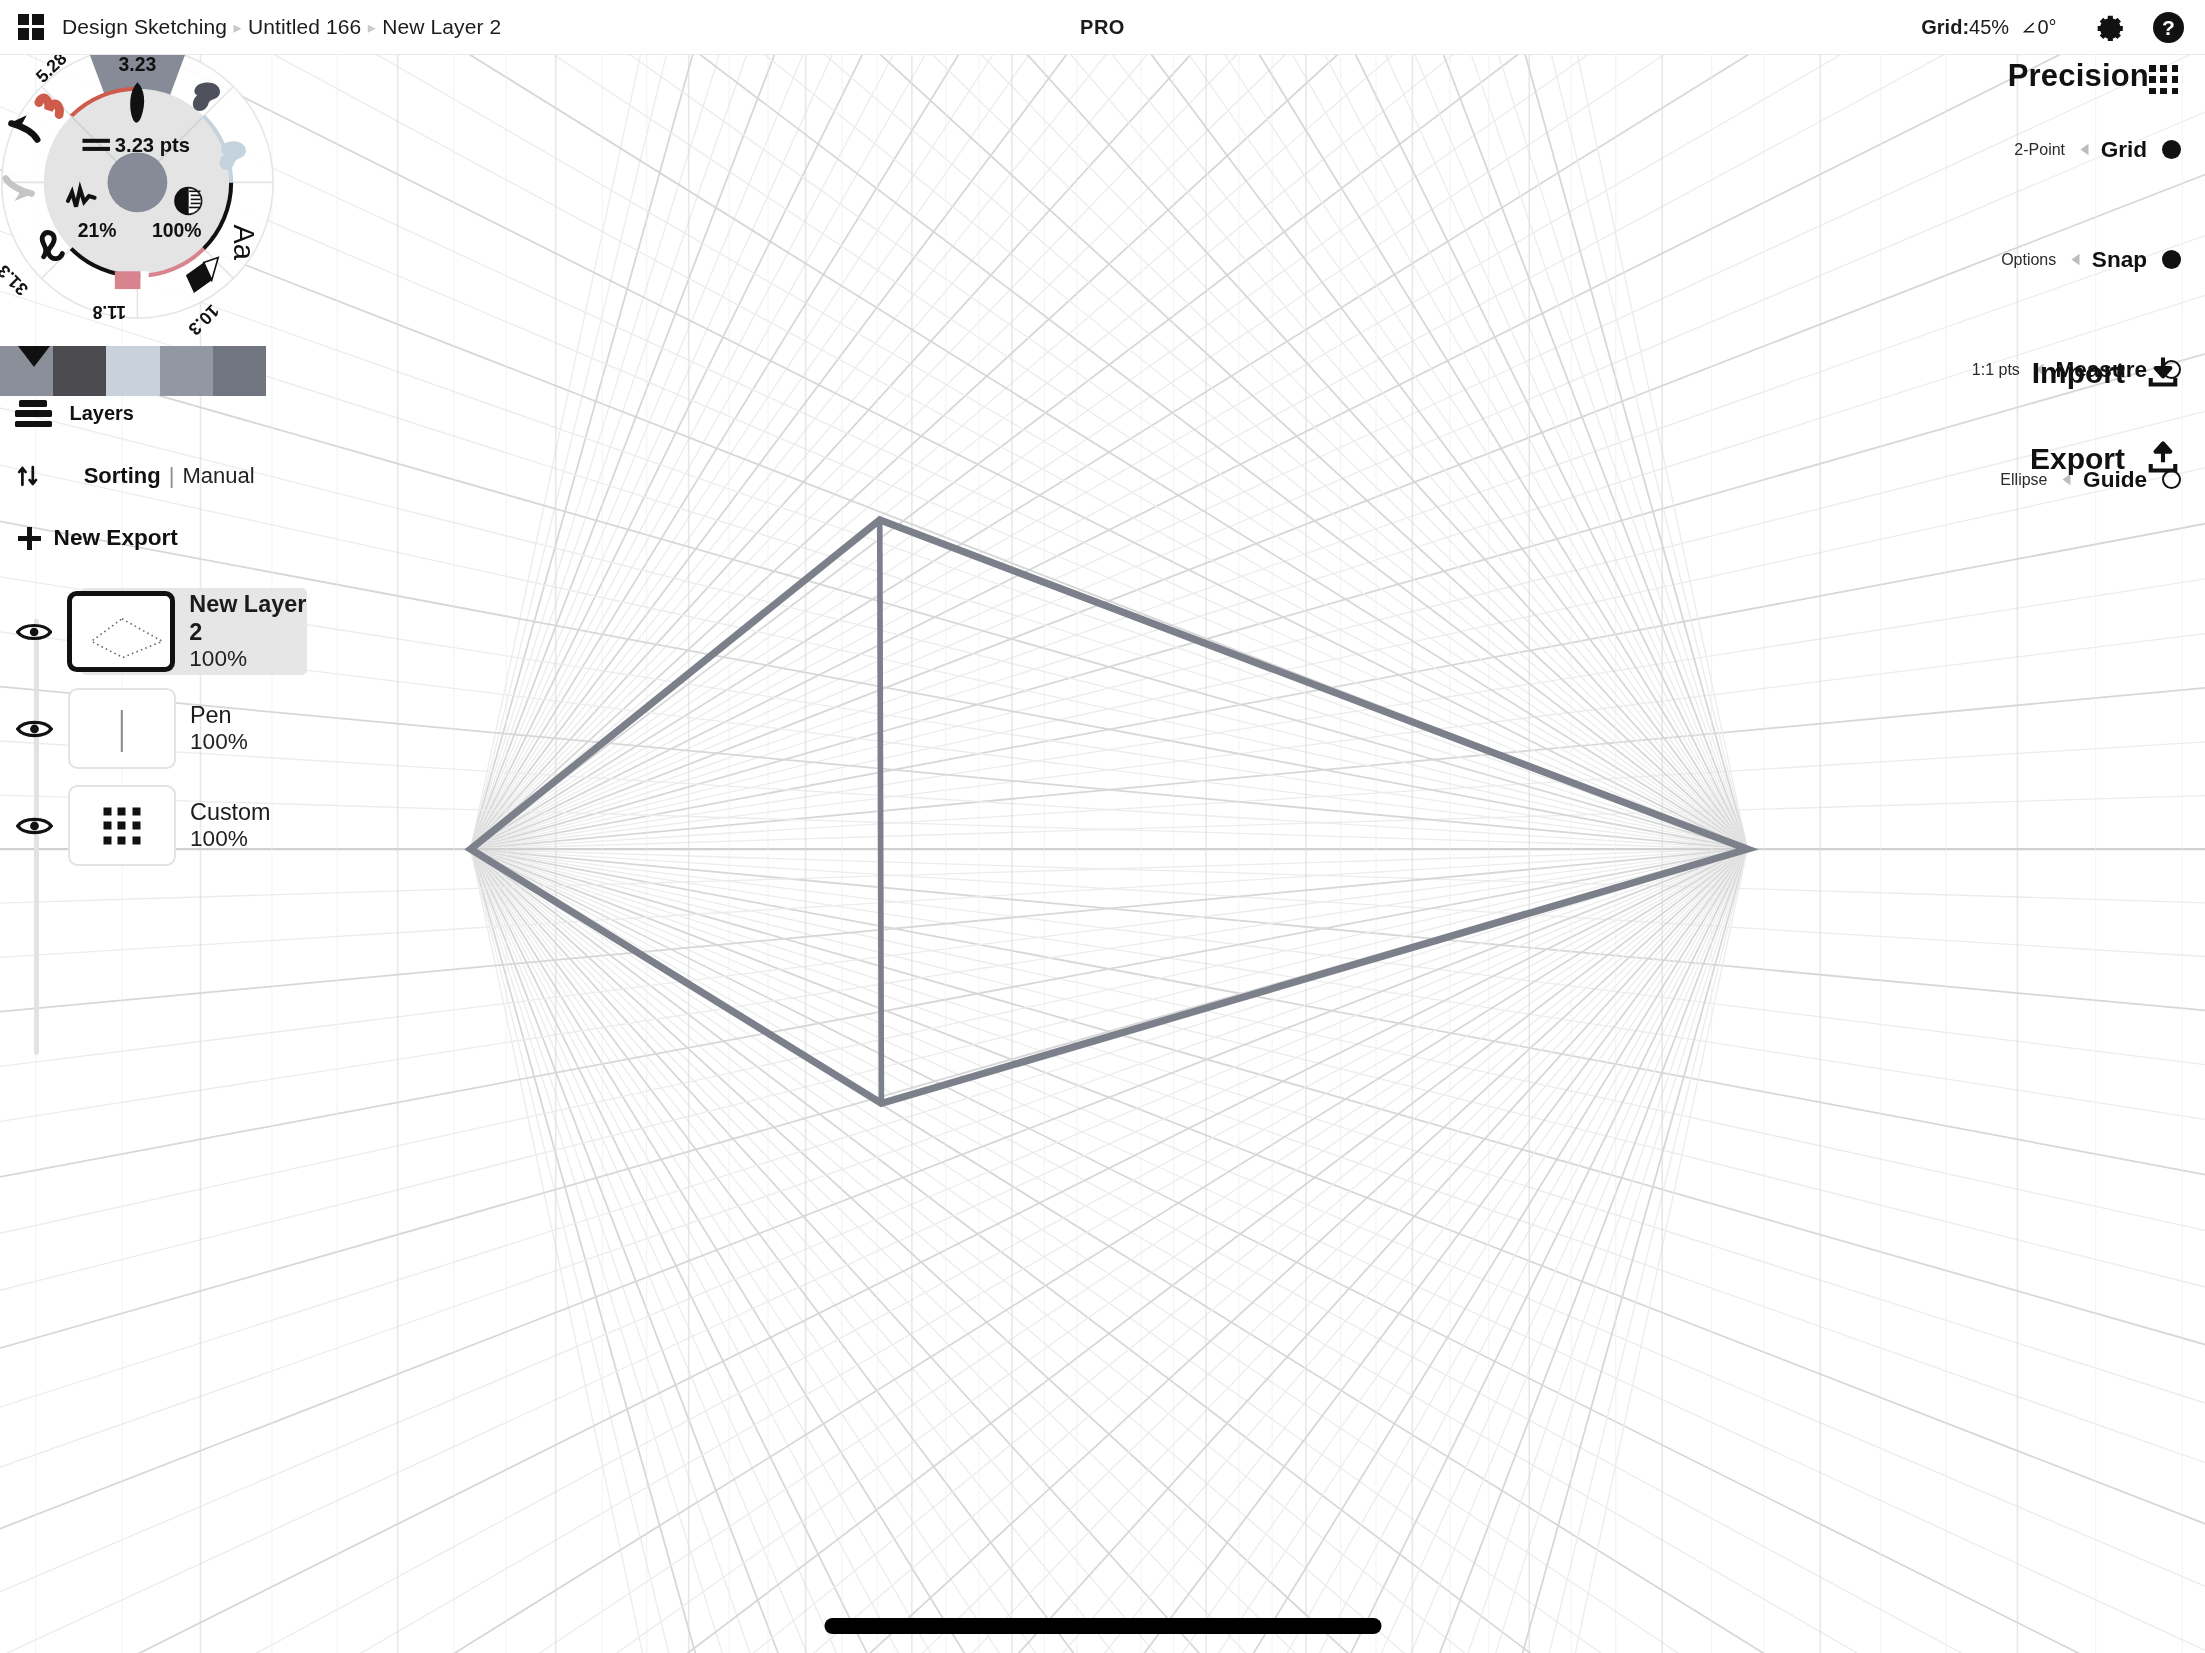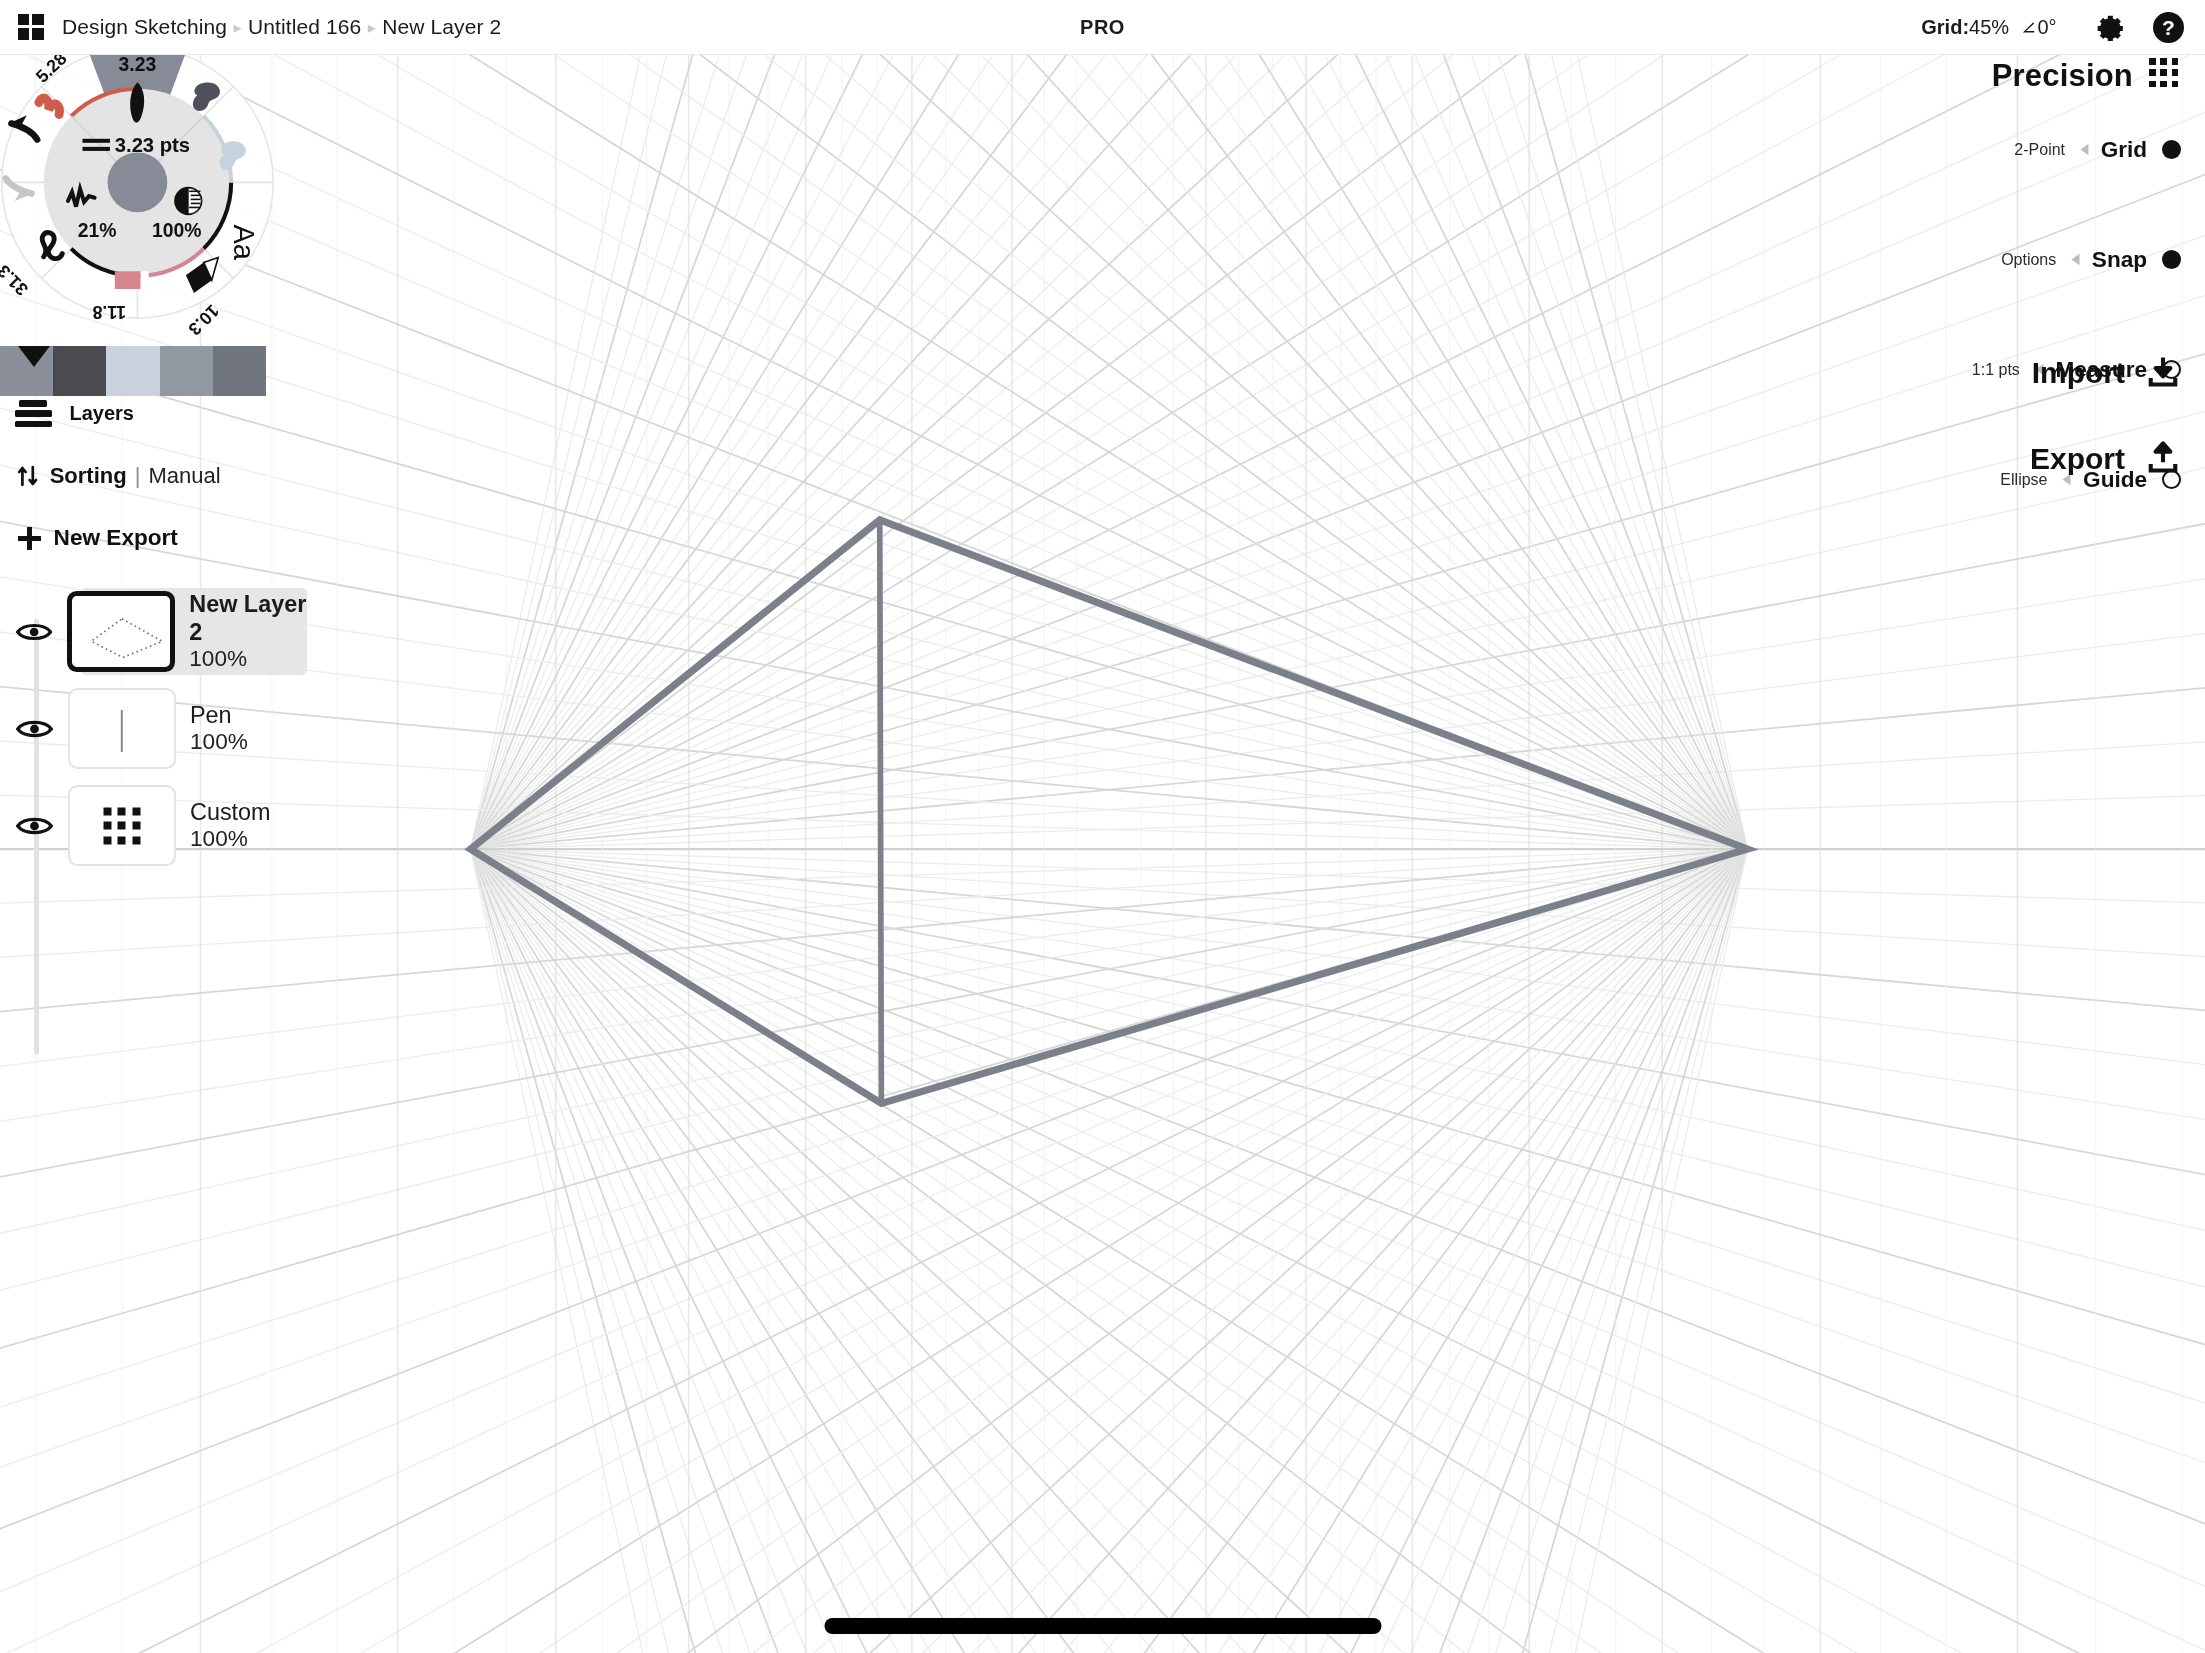--- a/index.html
+++ b/index.html
@@ -37,21 +37,21 @@
   .gear { width:32px; height:32px; margin-left:37px; }
   .qmark { width:31px; height:31px; margin-left:27.4px; border-radius:50%; background:#111; color:#fff;
            display:flex; align-items:center; justify-content:center; font-size:21px; font-weight:bold; }
 
   
   .canvas { position:absolute; left:0; top:55px; width:2205px; height:1598px; background:#fff; overflow:hidden; }
   .canvas svg { position:absolute; left:0; top:0; }
 
   
   .precision { position:absolute; right:24px; top:58px; z-index:40; text-align:right; }
-  .prec-head { display:flex; align-items:flex-start; justify-content:flex-end; gap:16px; margin-bottom:37px; }
+  .prec-head { display:flex; align-items:flex-end; justify-content:flex-end; margin-bottom:37px; }
   .prec-title { font-size:31px; font-weight:bold; color:#111; letter-spacing:0.2px; }
   .dotgrid { width:32px; height:29px; display:grid; grid-template-columns:repeat(3,6.5px); grid-template-rows:repeat(3,6.5px); gap:4.8px; }
   .dotgrid i { width:6.5px; height:6.5px; background:#111; display:block; }
   .prec-row { display:flex; align-items:center; justify-content:flex-end; height:37px; margin-bottom:73px; }
   .prec-left { font-size:16px; color:#2b2b2b; }
   .prec-tri { width:11.3px; height:13px; margin:0 11.3px 0 13px; }
   .prec-right { font-size:22.6px; font-weight:bold; color:#111; margin-right:14.5px; }
   .bullet { width:19.4px; height:19.4px; border-radius:50%; display:inline-block; }
   .bullet.on { background:#111; }
   .bullet.off { background:transparent; border:2.4px solid #111; }
@@ -76,21 +76,21 @@
   .layers { position:absolute; left:0; top:400px; width:323px; z-index:45; }
   .layers-head { display:flex; align-items:center; padding-left:14.5px; margin-bottom:36px; }
   .stack-icon { width:37px; height:27.4px; margin-right:18px; display:flex; flex-direction:column; justify-content:space-between; }
   .stack-icon i { display:block; height:6.5px; background:#111; }
   .stack-icon i:nth-child(1){ width:27.4px; margin-left:4.8px; border-radius:1.6px; }
   .stack-icon i:nth-child(2){ width:37px; border-radius:1.6px; }
   .stack-icon i:nth-child(3){ width:37px; border-radius:1.6px; }
   .layers-title { font-size:20px; font-weight:bold; color:#111; }
   .sorting { display:flex; align-items:center; padding-left:16px; margin-bottom:36px; font-size:22px; }
   .sort-ico { width:24px; height:24px; margin-right:9.7px; }
-  .sort-b { font-weight:bold; color:#111; }
+  .sort-b { font-weight:bold; color:#111;margin-left:34px; }
   .sort-div { color:#8d8d8d; margin:0 8px; }
   .sort-v { color:#222; }
   .newlayer { display:flex; align-items:center; padding-left:18px; margin-bottom:32px; }
   .plus { width:22.6px; height:22.6px; position:relative; margin-right:13px; }
   .plus::before, .plus::after { content:""; position:absolute; background:#111; }
   .plus::before { left:0; top:9px; width:22.6px; height:4.8px; }
   .plus::after { left:9px; top:0; width:4.8px; height:22.6px; }
   .newlayer span { font-size:22.6px; font-weight:bold; color:#111; }
 
   .layer-list { position:relative; padding-left:0; }

